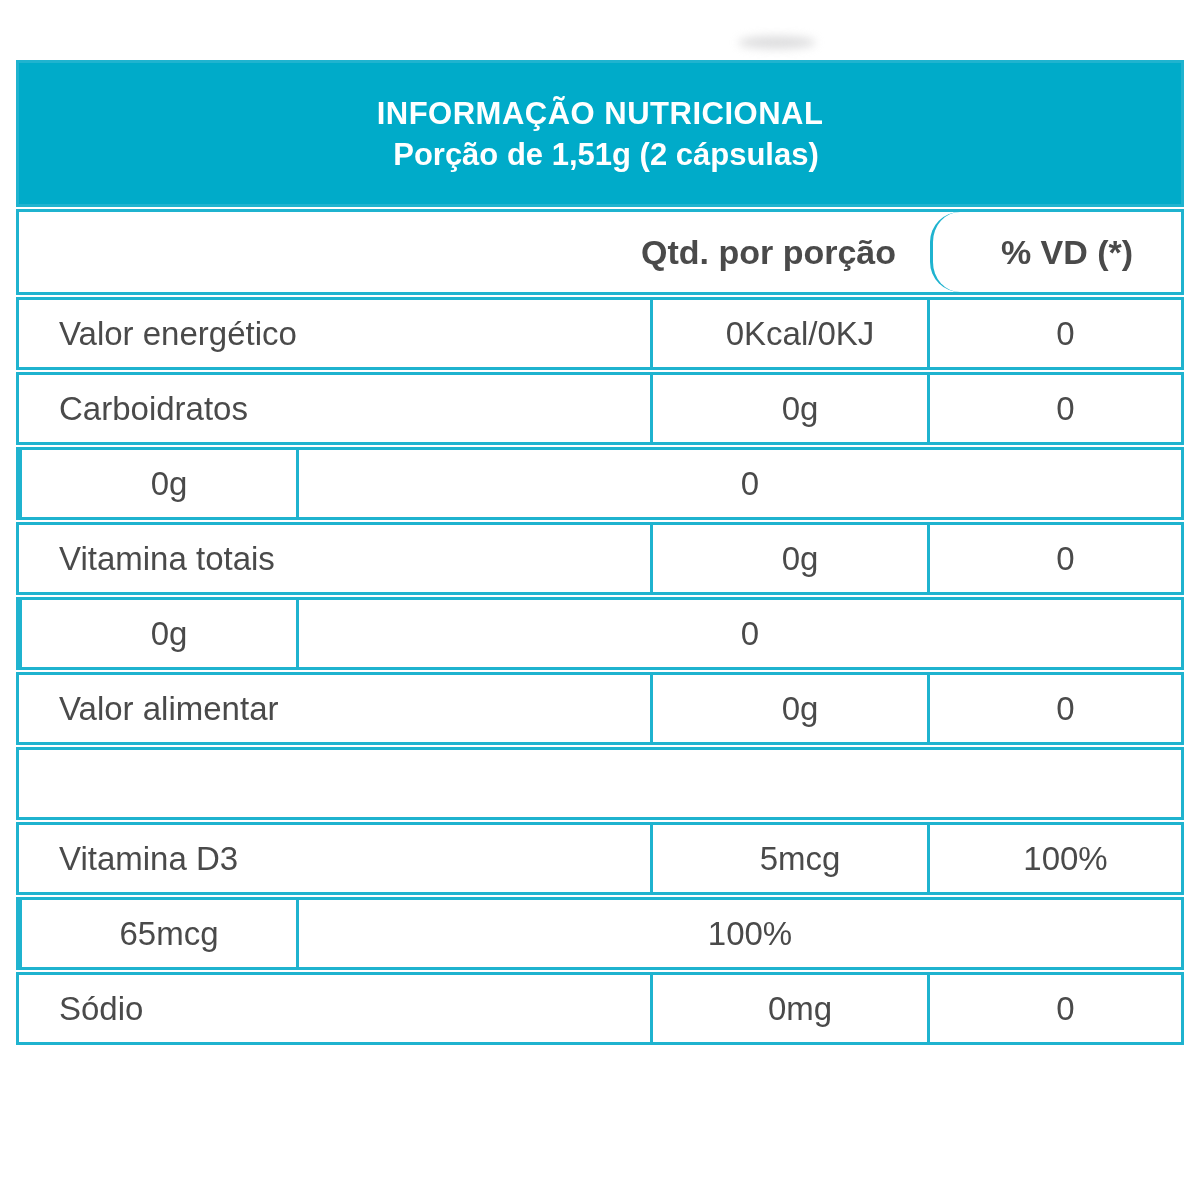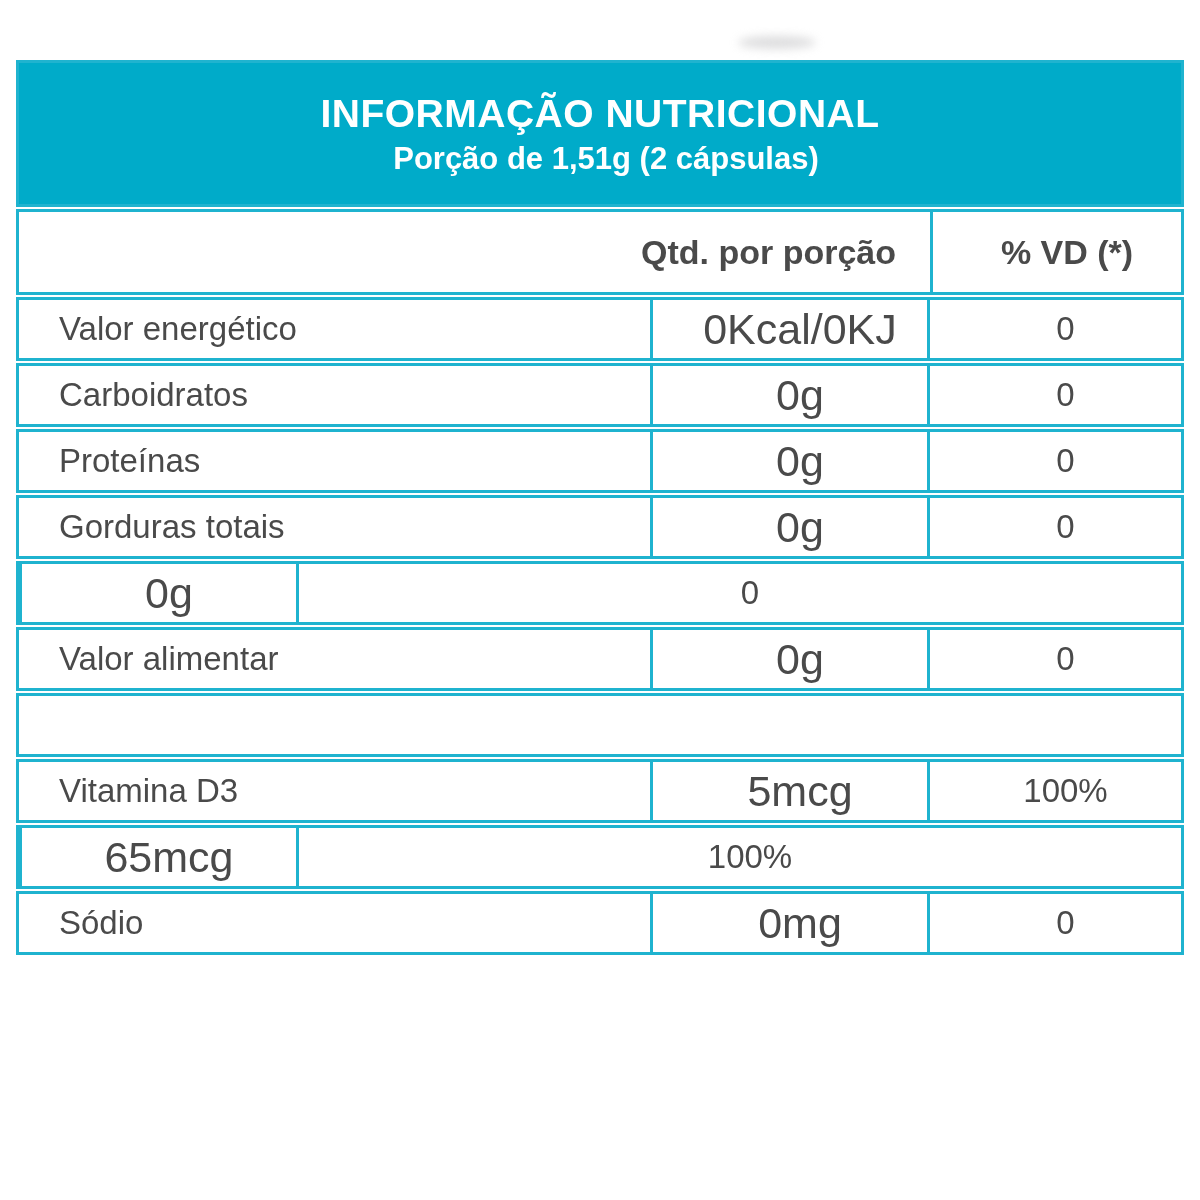--- a/index.html
+++ b/index.html
@@ -35,72 +35,73 @@
     border: 3px solid #1fb3cf;
     color: #ffffff;
     display: flex;
     flex-direction: column;
     align-items: center;
     justify-content: center;
     gap: 10px;
     text-align: center;
   }
   .band .title {
-    font-size: 39px;
+    font-size: 31px;
     font-weight: bold;
     letter-spacing: 0.5px;
     line-height: 1;
   }
   .band .subtitle {
     font-size: 31px;
     font-weight: bold;
     line-height: 1;
     margin-left: 12px;
   }
   .trow {
     box-sizing: border-box;
     border: 3px solid #1fb3cf;
     background: #ffffff;
     display: flex;
     margin-top: 2px;
     color: #4a4a4a;
   }
   .colhead-row { height: 86px; }
-  .data-row { height: 64px; }
+  .data-row { height: 73px; }
   .cell {
     box-sizing: border-box;
     display: flex;
     align-items: center;
     padding-left: 20px;
   }
   .cell-span {
     flex: 0 0 911px;
     justify-content: flex-end;
     padding-right: 34px;
     font-weight: bold;
     font-size: 34px;
   }
   .cell-vd-head {
     flex: 1 1 auto;
     border-left: 3px solid #1fb3cf;
     justify-content: center;
     font-weight: bold;
     font-size: 34px;
+    border-radius: 30px;
   }
   .cell-label {
     flex: 0 0 631px;
     padding-left: 40px;
     font-size: 33px;
   }
   .cell-qty {
     flex: 0 0 280px;
     border-left: 3px solid #1fb3cf;
     border-right: 3px solid #1fb3cf;
     justify-content: center;
-    font-size: 43px;
+    font-size: 33px;
   }
   .cell-vd {
     flex: 1 1 auto;
     justify-content: center;
     font-size: 33px;
   }
 </style>
 </head>
 <body>
 
@@ -124,27 +125,26 @@
     <div class="cell cell-vd">0</div>
   </div>
 
   <div class="trow data-row">
     <div class="cell cell-label">Carboidratos</div>
     <div class="cell cell-qty">0g</div>
     <div class="cell cell-vd">0</div>
   </div>
 
   <div class="trow data-row">
-    <div class="cell cell-label">Proteínas</div>
     <div class="cell cell-qty">0g</div>
     <div class="cell cell-vd">0</div>
   </div>
 
   <div class="trow data-row">
-    <div class="cell cell-label">Gorduras totais</div>
+    <div class="cell cell-label">Vitamina totais</div>
     <div class="cell cell-qty">0g</div>
     <div class="cell cell-vd">0</div>
   </div>
 
   <div class="trow data-row">
     <div class="cell cell-qty">0g</div>
     <div class="cell cell-vd">0</div>
   </div>
 
   <div class="trow data-row">

